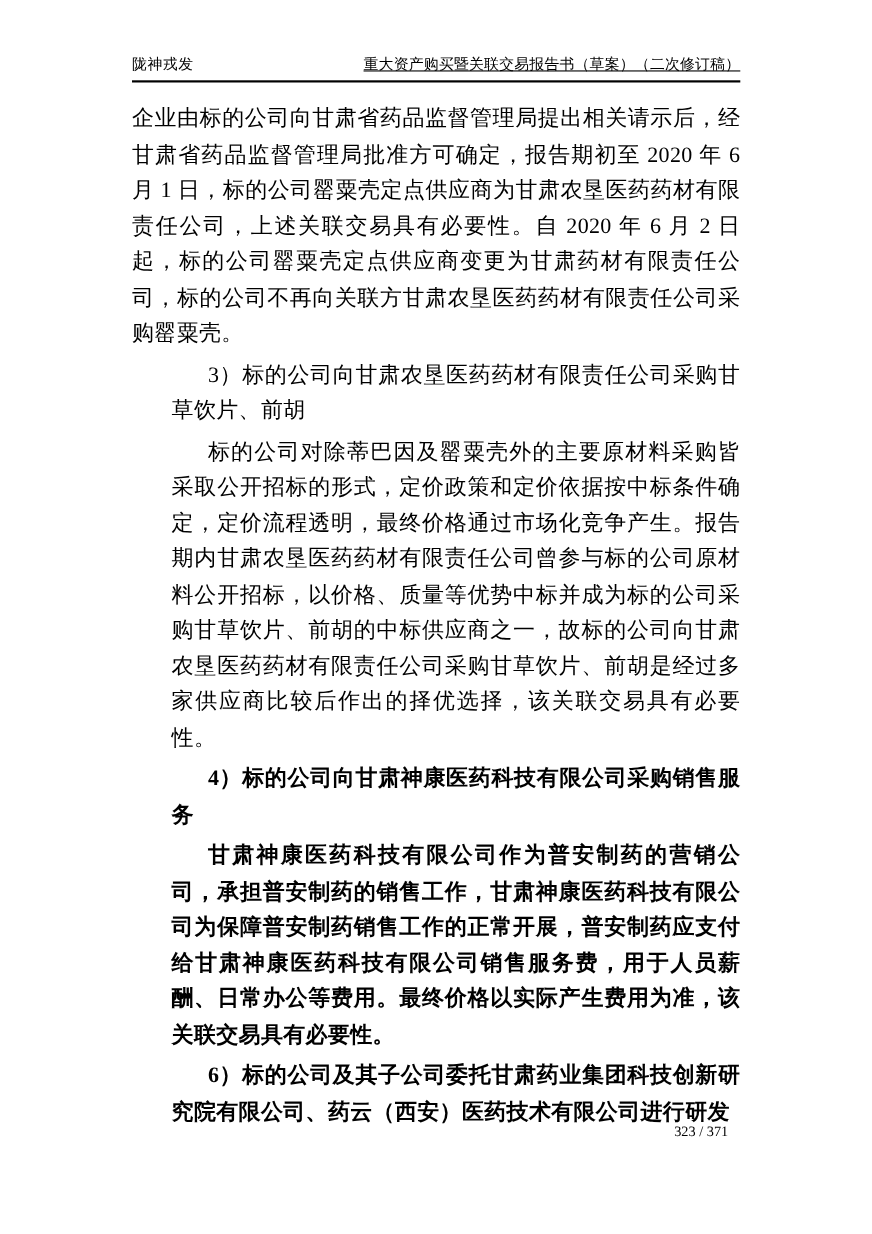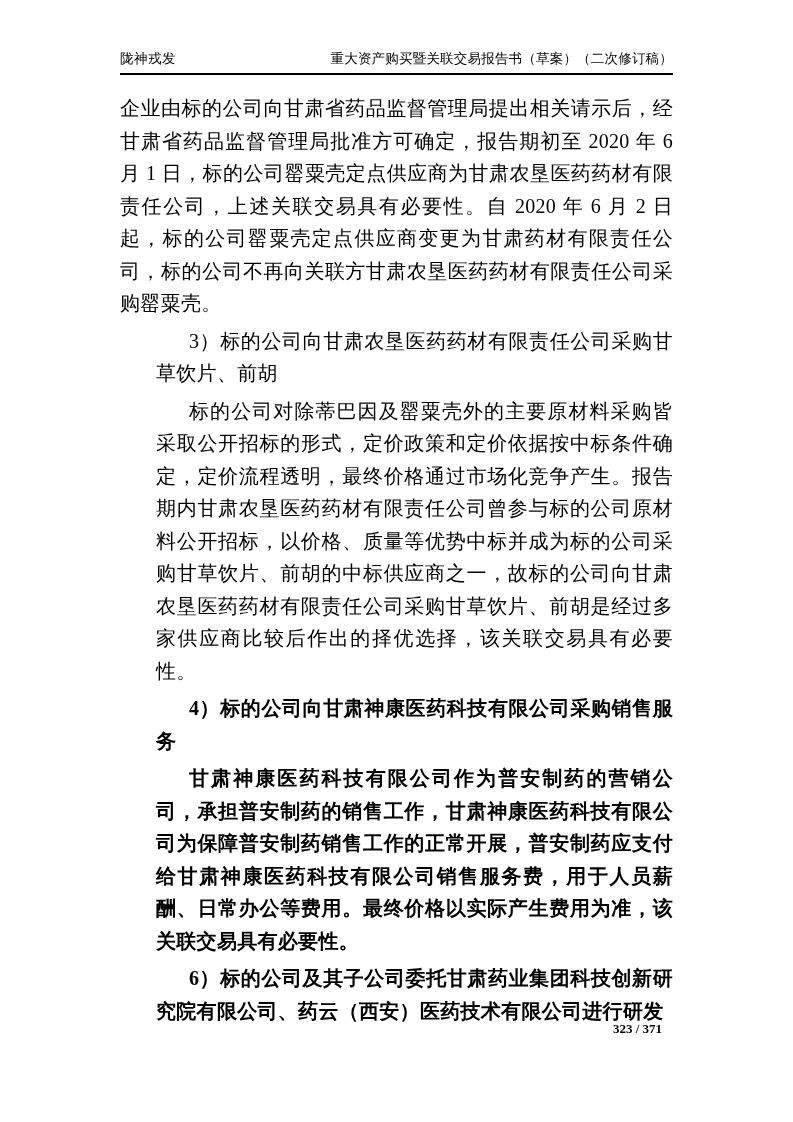--- a/index.html
+++ b/index.html
@@ -24,21 +24,21 @@
     display: flex;
     justify-content: space-between;
     align-items: flex-start;
     border-bottom: 2px solid #000000;
     padding-bottom: 5px;
     font-size: 13.5px;
     line-height: 18px;
     white-space: nowrap;
   }
   .header .left { letter-spacing: 0.5px; }
-  .header .right { letter-spacing: 0.2px; }
+  .header .right { letter-spacing: 0.2px; text-decoration: underline; }
   .body-text {
     position: absolute;
     left: 120px;
     right: 120px;
     top: 92px;
     font-size: 20px;
     line-height: 32.5px;
     text-align: justify;
     letter-spacing: 0.3px;
   }
@@ -54,21 +54,21 @@
     text-indent: 33px;
   }
   .kai {
     font-weight: bold;
   }
   .footer {
     position: absolute;
     top: 1021px;
     right: 131px;
     font-size: 13px;
-    font-weight: bold;
+    font-weight: normal;
     font-family: "Liberation Serif", "DejaVu Serif", serif;
   }
 </style>
 </head>
 <body>
 
 <div class="page">
 
   <div class="header">
     <span class="left">陇神戎发</span>

